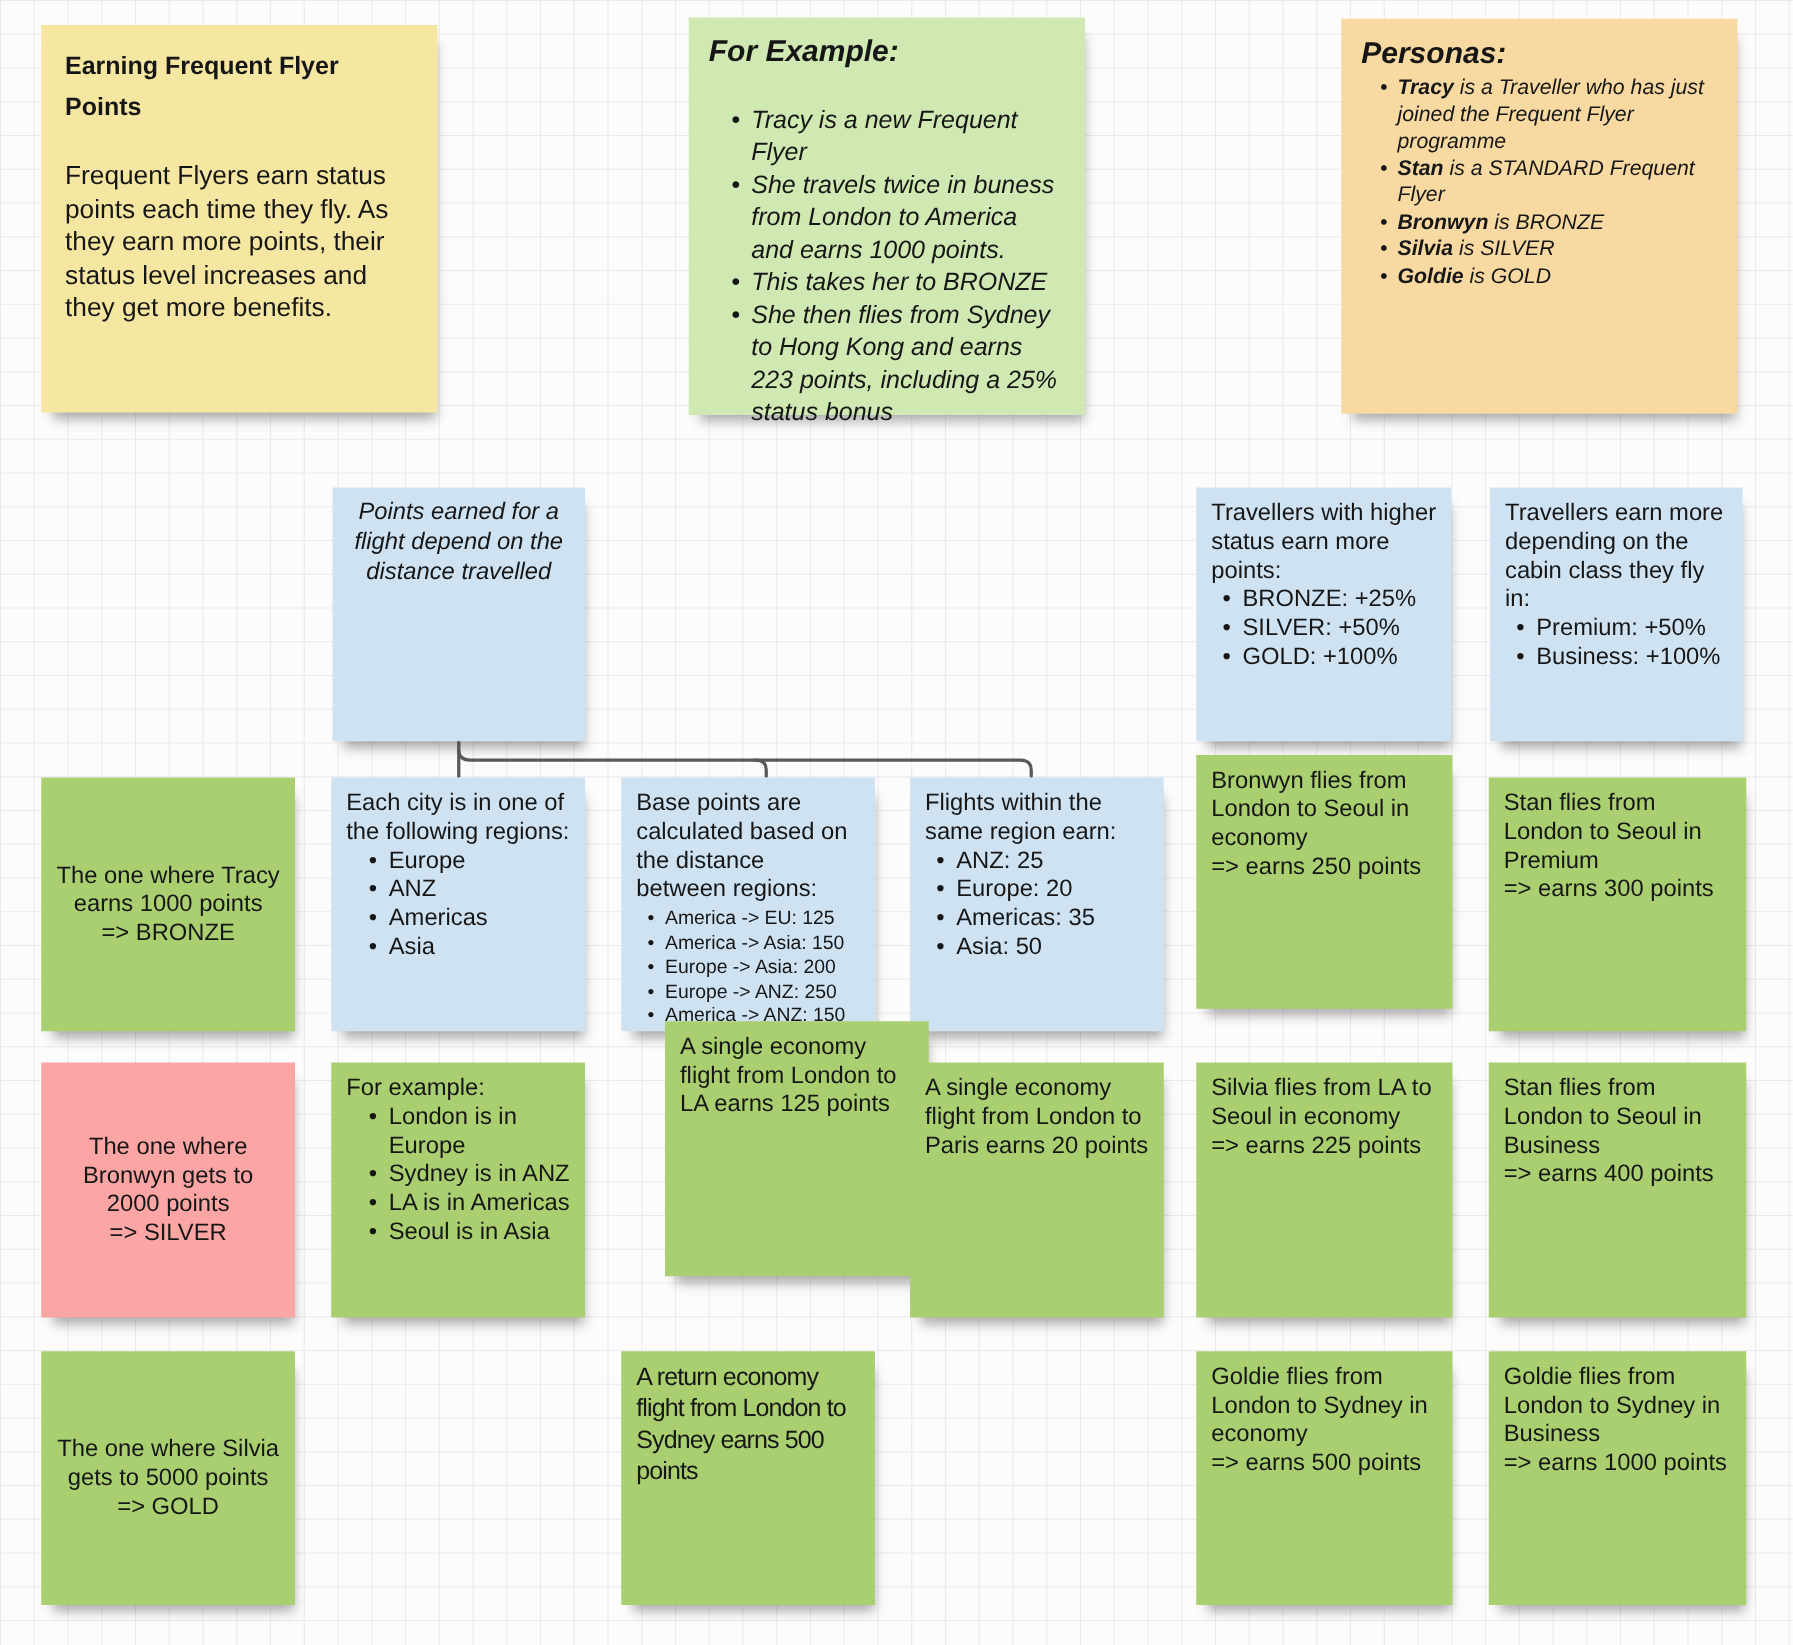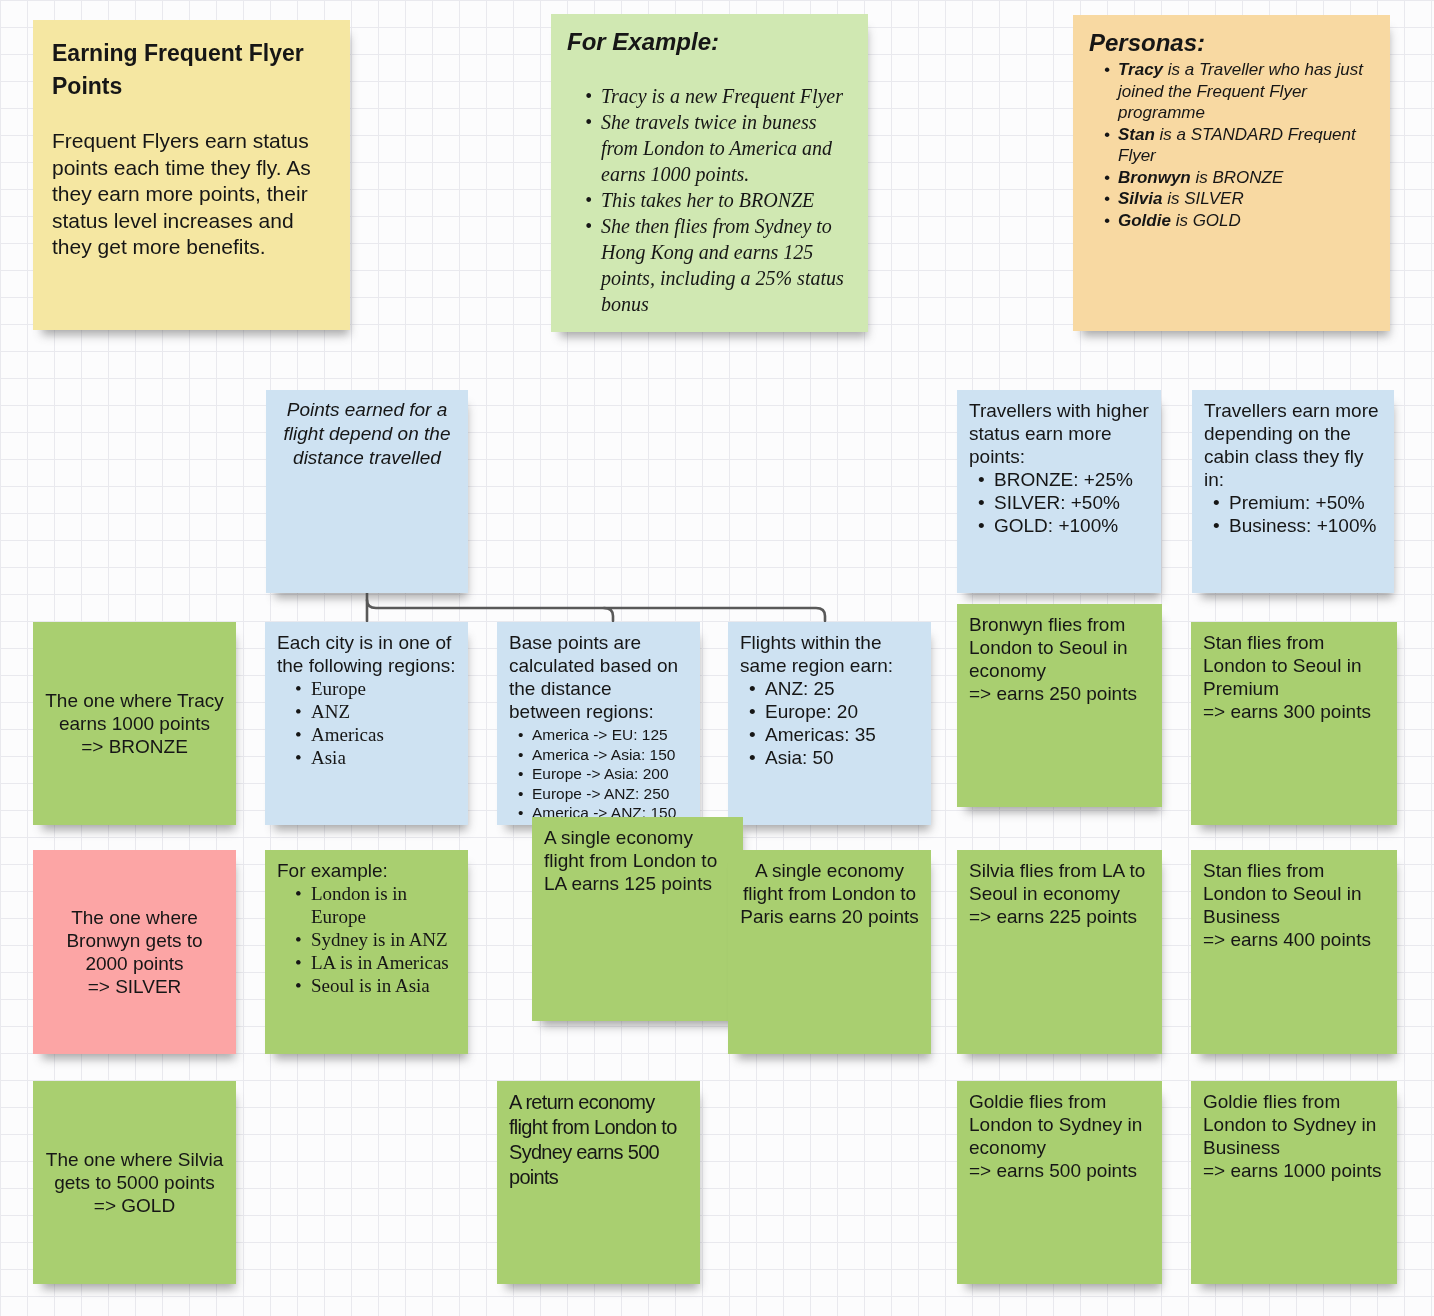--- a/index.html
+++ b/index.html
@@ -18,28 +18,28 @@
   .note{
     position:absolute;box-sizing:border-box;
     box-shadow:4px 10px 9px -5px rgba(70,70,70,.45);
   }
   .pad{padding:9px 12px;}
   .fs19{font-size:19px;line-height:23px;}
   .center-note{display:flex;flex-direction:column;align-items:center;justify-content:center;text-align:center;padding:0 10px;}
   .bullets{list-style:none;margin:0;padding:0;}
   .bullets li{position:relative;padding-left:25px;}
   .bullets li::before{content:"\2022";position:absolute;left:9px;}
-  .bullets.wide li{padding-left:34px;font-family:Liberation Serif, serif;}
+  .bullets.wide li{padding-left:34px;}
   .bullets.wide li::before{left:18px;}
   .bullets.small{font-size:15.5px;line-height:19.5px;margin-top:2px;}
   .bullets.small li{padding-left:23px;}
   .bullets.small li::before{left:9px;}
   
   .intro-pad{padding:17px 19px;}
-  .intro-title{font-size:23px;line-height:33px;font-weight:bold;}
+  .intro-title{font-size:20px;line-height:33px;font-weight:bold;}
   .intro-body{font-size:21px;line-height:26.5px;margin-top:25px;}
   .ex-pad{padding:13px 16px;}
   .ex-title{font-size:24px;line-height:29px;font-weight:bold;font-style:italic;}
   .ex-list{font-style:italic;font-size:20px;line-height:26px;margin-top:27px;}
   .per-title{font-size:24px;line-height:29px;font-weight:bold;font-style:italic;}
   .per-list{font-style:italic;font-size:17px;line-height:21.5px;margin-top:2px;}
   .per-list li{padding-left:29px;}
   .per-list li::before{left:15px;}
   .per-list b{font-weight:bold;}
   .dist-text{font-style:italic;text-align:center;padding:8px 10px;font-size:19px;line-height:24px;}
@@ -67,21 +67,21 @@
     </div>
   </div>
 
   <div class="note" style="left: 551px; top: 14px; width: 317px; height: 318px; background: rgb(208, 232, 178);">
     <div class="ex-pad">
       <div class="ex-title">For Example:</div>
       <ul class="bullets wide ex-list">
         <li>Tracy is a new Frequent Flyer</li>
         <li>She travels twice in buness from London to America and earns 1000 points.</li>
         <li>This takes her to BRONZE</li>
-        <li>She then flies from Sydney to Hong Kong and earns 125 points, including a  25% status bonus</li>
+        <li>She then flies from Sydney to Hong Kong and earns 223 points, including a  25% status bonus</li>
       </ul>
     </div>
   </div>
 
   <div class="note" style="left: 1073px; top: 15px; width: 317px; height: 316px; background: rgb(248, 217, 162);">
     <div class="ex-pad">
       <div class="per-title">Personas:</div>
       <ul class="bullets per-list">
         <li><b>Tracy</b><span> is a Traveller who has just joined the Frequent Flyer programme</span></li>
         <li><b>Stan</b><span> is a STANDARD Frequent Flyer</span></li>
@@ -190,21 +190,21 @@
       </ul>
     </div>
   </div>
 
   <div class="note fs19" style="left: 497px; top: 817px; width: 211px; height: 204px; background: rgb(169, 207, 112); margin-left: 35px;">
     <div class="pad">
       <div>A single economy flight from London to LA earns 125 points</div>
     </div>
   </div>
 
-  <div class="note fs19" style="left: 728px; top: 850px; width: 203px; height: 204px; background: rgb(169, 207, 112); text-align: center;">
+  <div class="note fs19" style="left: 728px; top: 850px; width: 203px; height: 204px; background: rgb(169, 207, 112);">
     <div class="pad">
       <div>A single economy flight from London to Paris earns 20 points</div>
     </div>
   </div>
 
   <div class="note fs19" style="left: 957px; top: 850px; width: 205px; height: 204px; background: rgb(169, 207, 112);">
     <div class="pad">
       <div>Silvia flies from LA to Seoul in economy</div>
       <div class="arrow-line">=&gt; earns 225 points</div>
     </div>

